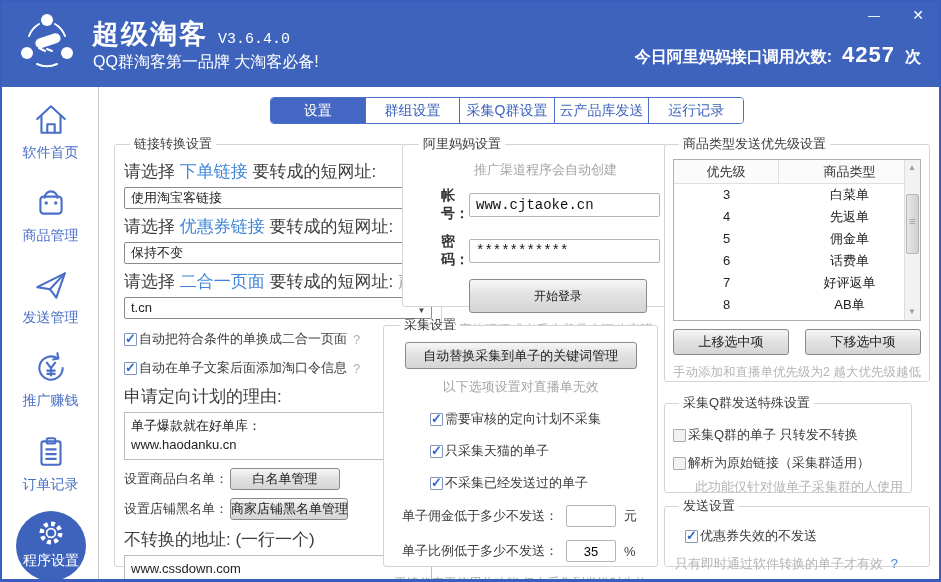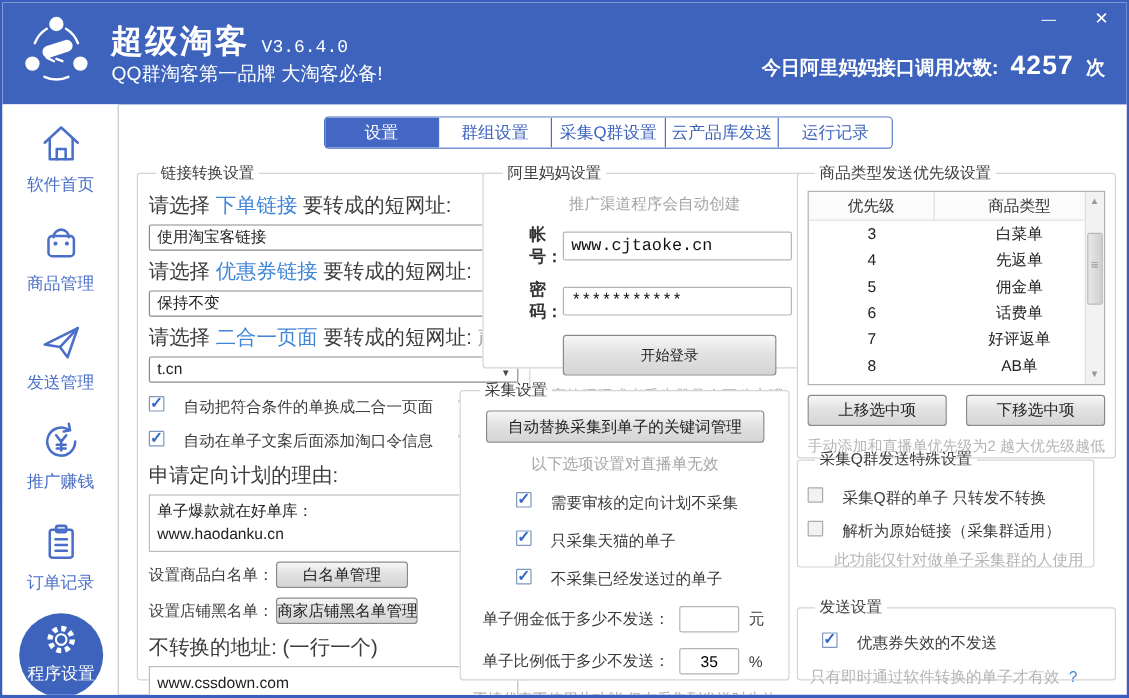--- a/index.html
+++ b/index.html
@@ -36,32 +36,32 @@
   .tab{ flex:1; display:flex; align-items:center; justify-content:center; font-size:14px; color:#3d63bd; border-left:1px solid #4a6fc8; cursor:pointer; background:#fff; }
   .tab:first-child{ border-left:none; }
   .tab.active{ background:#4467c3; color:#fff; }
   
   fieldset.gbox{ position:absolute; border:1px solid #d4d4d4; border-radius:3px; background:#fff; }
   fieldset.gbox legend{ margin-left:6px; padding:0 4px; font-size:13px; color:#3c3c3c; }
   .f1{ left:112px; top:133px; width:243px; height:432px; padding:2px 9px 0 9px; }
   .f2{ left:400px; top:133px; width:258px; height:172px; padding:2px 10px 0 10px; }
   .f3{ left:381px; top:314px; width:258px; height:251px; padding:2px 10px 0 10px; }
   .f4{ left:662px; top:133px; width:266px; height:247px; padding:2px 8px 0 8px; }
-  .f5{ left:662px; top:372px; width:241px; height:99px; padding:4px 8px 0 8px; }
+  .f5{ left:662px; top:392px; width:241px; height:99px; padding:4px 8px 0 8px; }
   .f6{ left:662px; top:495px; width:266px; height:70px; padding:4px 8px 0 8px; }
   
   .lrow{ font-size:17px; color:#3c3c3c; margin:5px 0 4px 0; white-space:nowrap; }
   .link-blue{ color:#3f85d8; cursor:pointer; }
   .gray{ color:#a5a5a5; }
   
   .dropdown{ position:relative; height:22px; border:1px solid #8a8a8a; border-radius:2px; background:#fff; font-size:13px; color:#222; line-height:20px; padding-left:6px; margin-bottom:6px; cursor:pointer; }
   .dropdown .arr{ position:absolute; right:1px; top:1px; bottom:1px; width:17px; text-align:center; color:#444; }
   .dropdown .arr::before{ content:"▼"; font-size:8px; line-height:19px; }
   
-  .cbrow{ display:flex; align-items:flex-start; gap:16px; font-size:13px; color:#3c3c3c; margin-top:11px; white-space:nowrap; cursor:pointer; }
+  .cbrow{ display:flex; align-items:center; gap:2px; font-size:13px; color:#3c3c3c; margin-top:11px; white-space:nowrap; cursor:pointer; }
   .cb{ width:13px; height:13px; border:1px solid #7d97bd; background:#fff; flex:none; position:relative; border-radius:1px; }
   .cb.checked::before{ content:"✓"; position:absolute; left:0px; top:-3px; color:#3468c8; font-size:13px; font-weight:bold; }
   .cb.un{ border-color:#ababab; background:#f2f2f2; }
   .help-q{ color:#b0b0b0; margin-left:4px; cursor:pointer; }
   
   .tbox{ position:relative; border:1px solid #bdbdbd; background:#fff; font-size:13px; color:#222; overflow:hidden; }
   .tbox .content{ padding:3px 20px 3px 6px; line-height:19px; white-space:pre-line; }
   .sarr{ position:absolute; right:2px; width:12px; height:10px; color:#9a9a9a; font-size:8px; text-align:center; cursor:pointer; }
   .sarr.up::before{ content:"▲"; } .sarr.down::before{ content:"▼"; }
   .sarr.left::before{ content:"◀"; } .sarr.right::before{ content:"▶"; }

